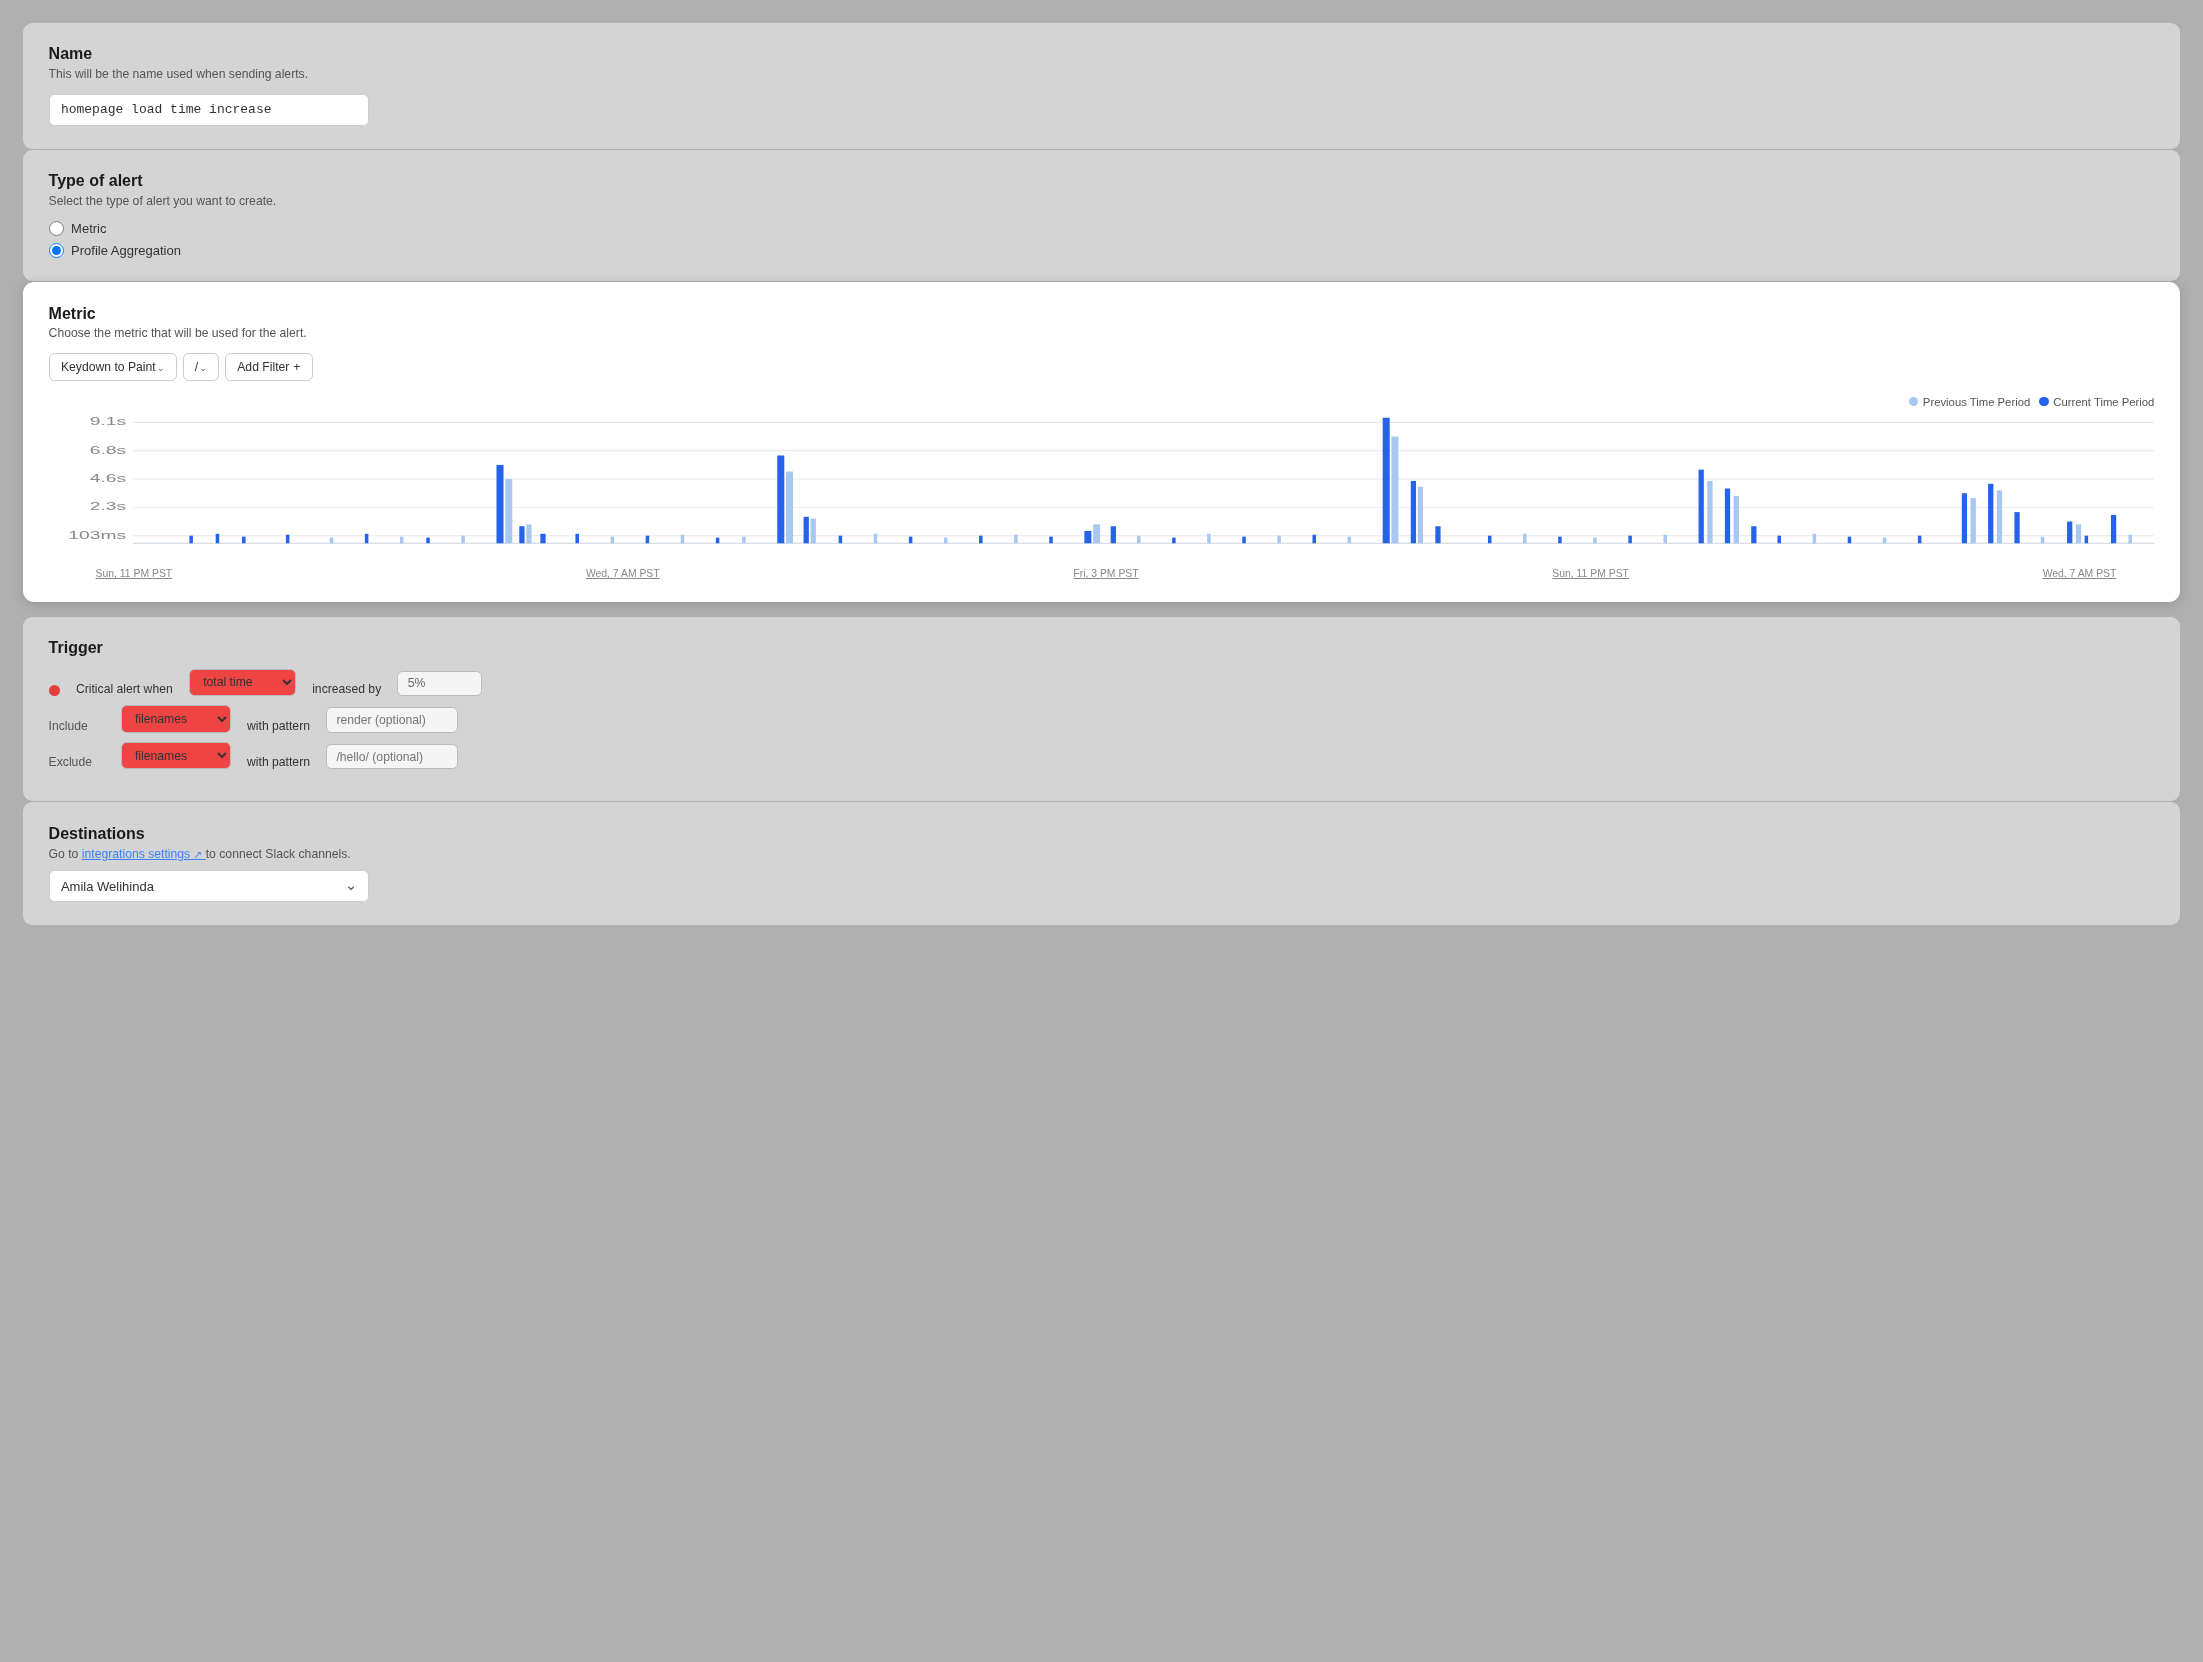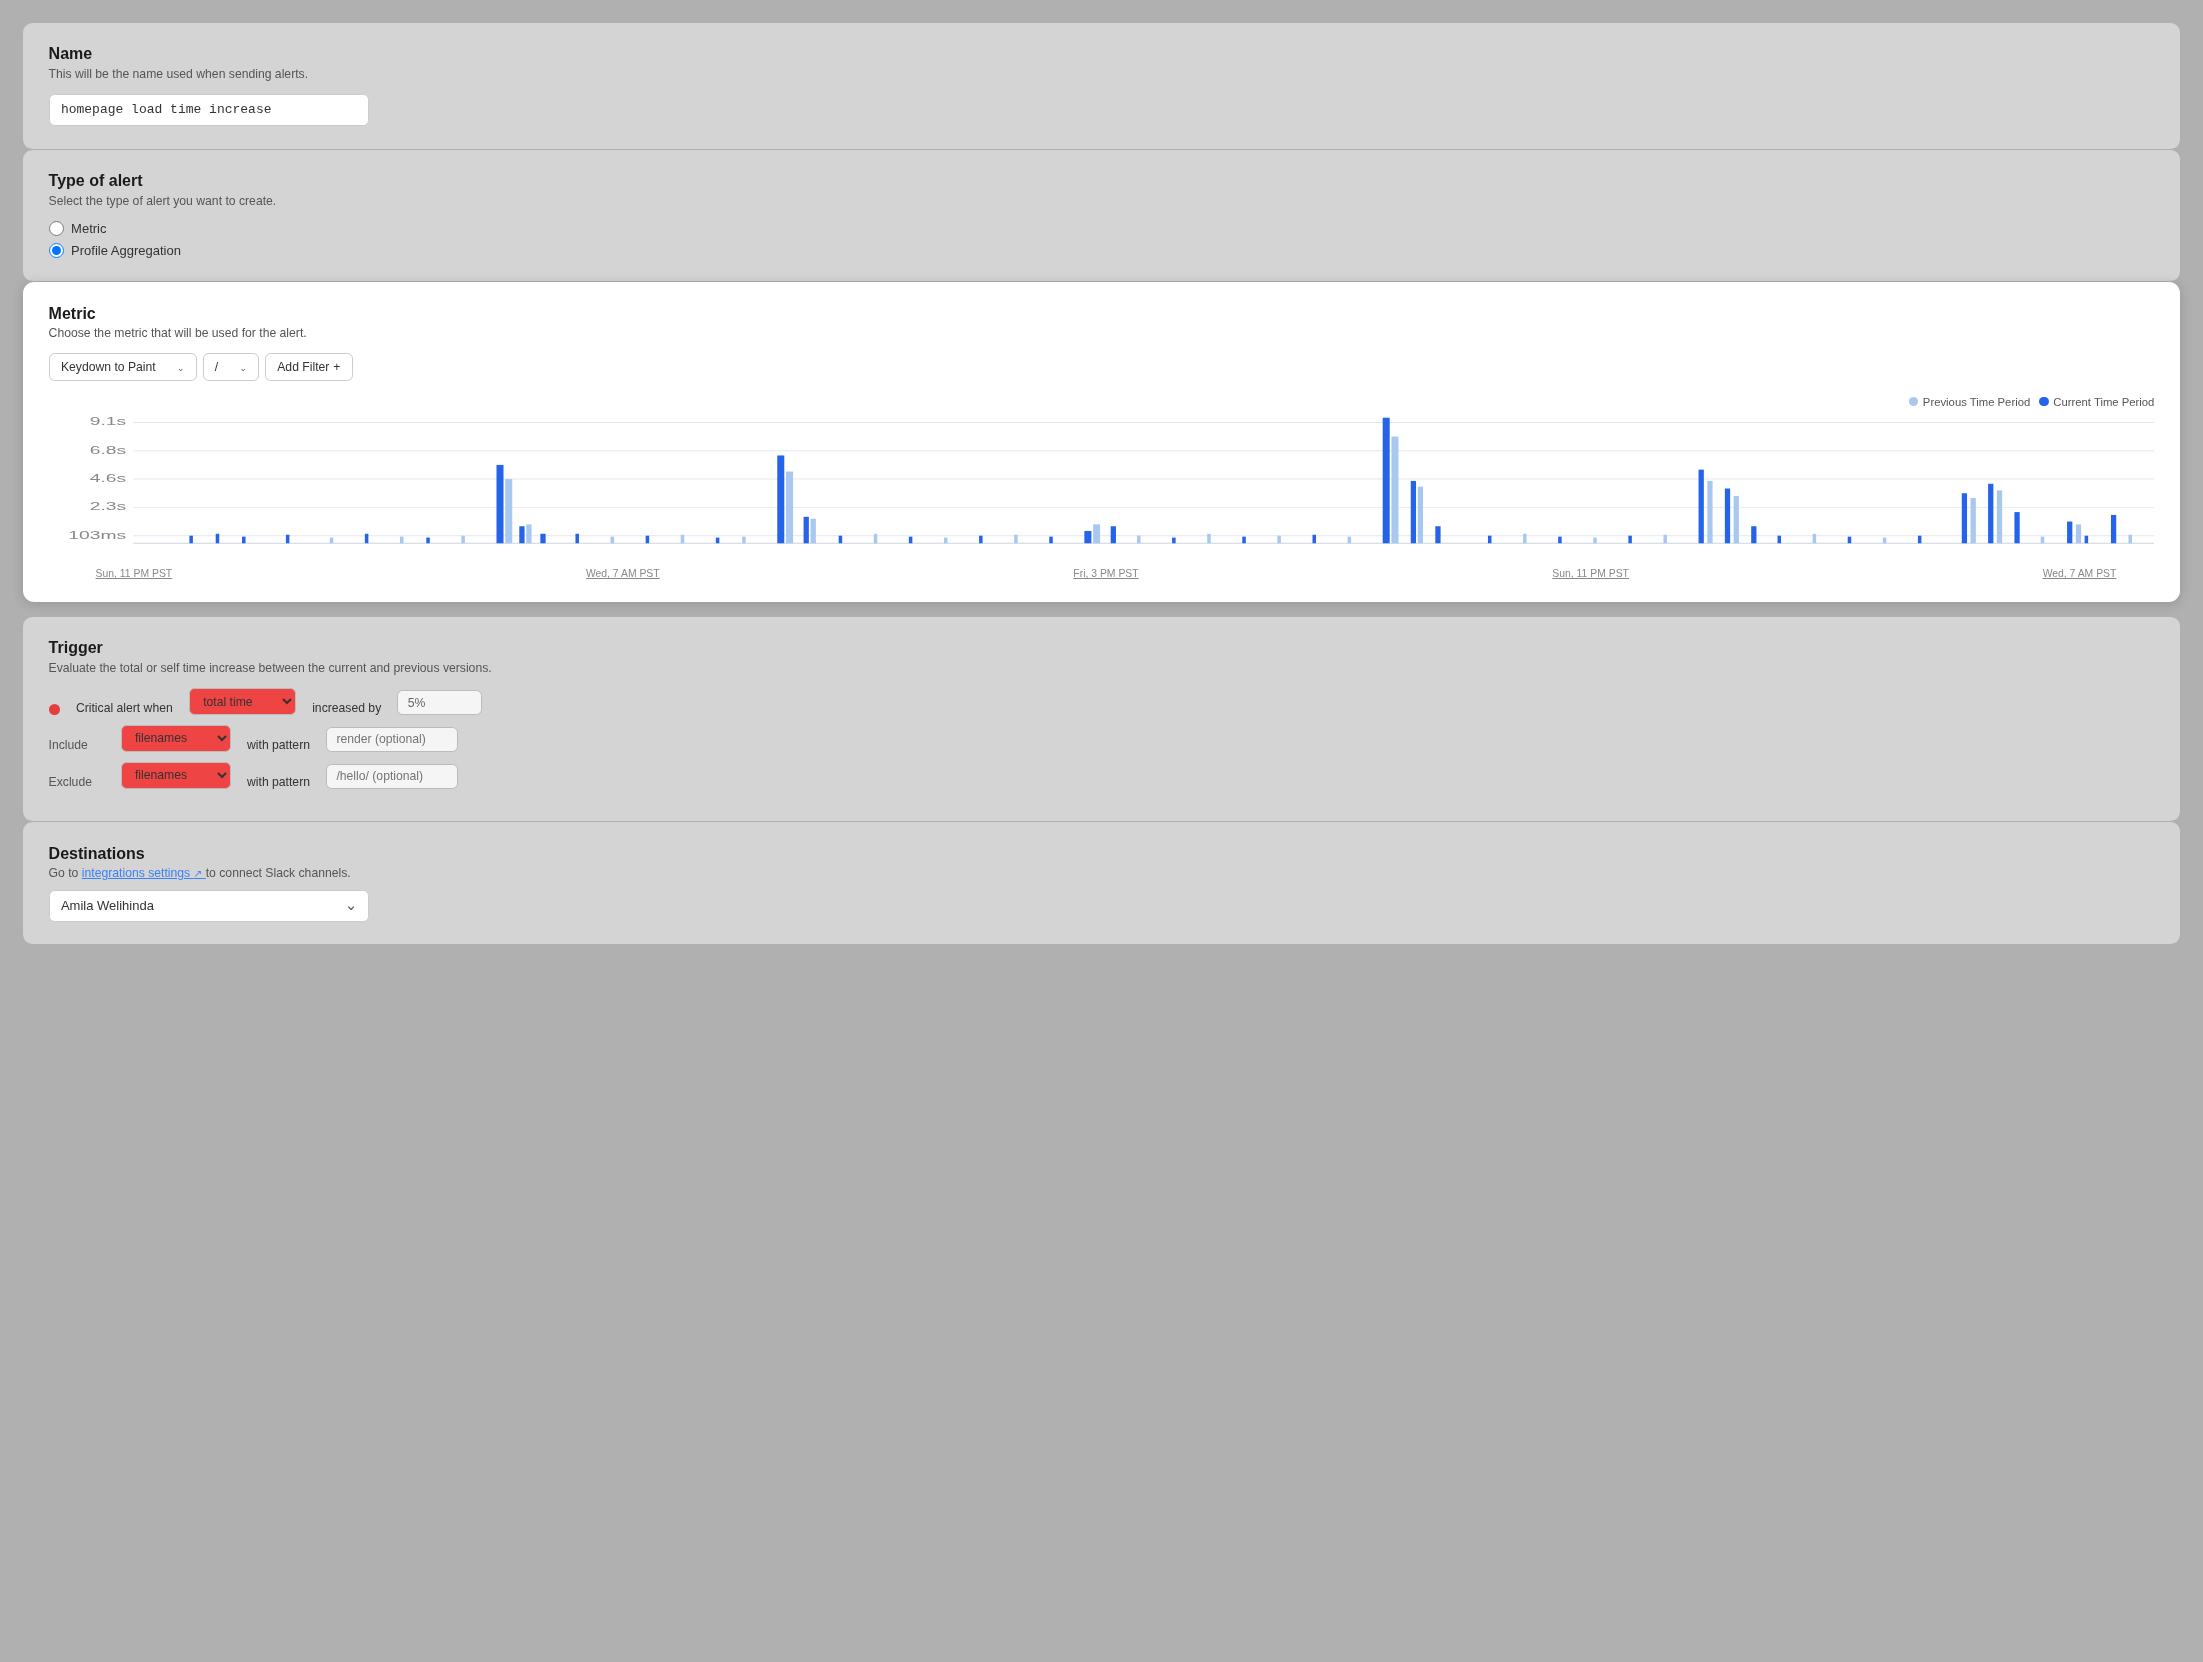--- a/index.html
+++ b/index.html
@@ -64,21 +64,21 @@
     
     .filter-row {
       display: flex;
       align-items: center;
       gap: 5.6px;
       margin-bottom: 15px;
     }
     .dropdown-btn {
       display: flex;
       align-items: center;
-      gap: 21px;
+      gap: 1px;
       padding: 5.6px 11.3px;
       border: 0.9px solid #ccc;
       border-radius: 5.6px;
       background: #fff;
       font-size: 12.2px;
       color: #333;
       cursor: pointer;
       text-align: right;
     }
     .dropdown-btn .chevron {
@@ -370,21 +370,20 @@
     <span>Sun, 11 PM PST</span>
     <span>Wed, 7 AM PST</span>
     <span>Fri, 3 PM PST</span>
     <span>Sun, 11 PM PST</span>
     <span>Wed, 7 AM PST</span>
   </div>
 </div>
 
 <div class="section-card">
   <div class="section-title">Trigger</div>
-  <div class="section-subtitle">Evaluate the total or self time increase between the current and previous versions.</div>
 
   <div class="trigger-row" style="margin-top:11.3px;">
     <div class="red-dot"></div>
     <span>Critical alert when</span>
     <select class="select-input">
       <option>total time</option>
     </select>
     <span>increased by</span>
     <input class="text-input-sm" type="text" value="5%" style="">
   </div>

